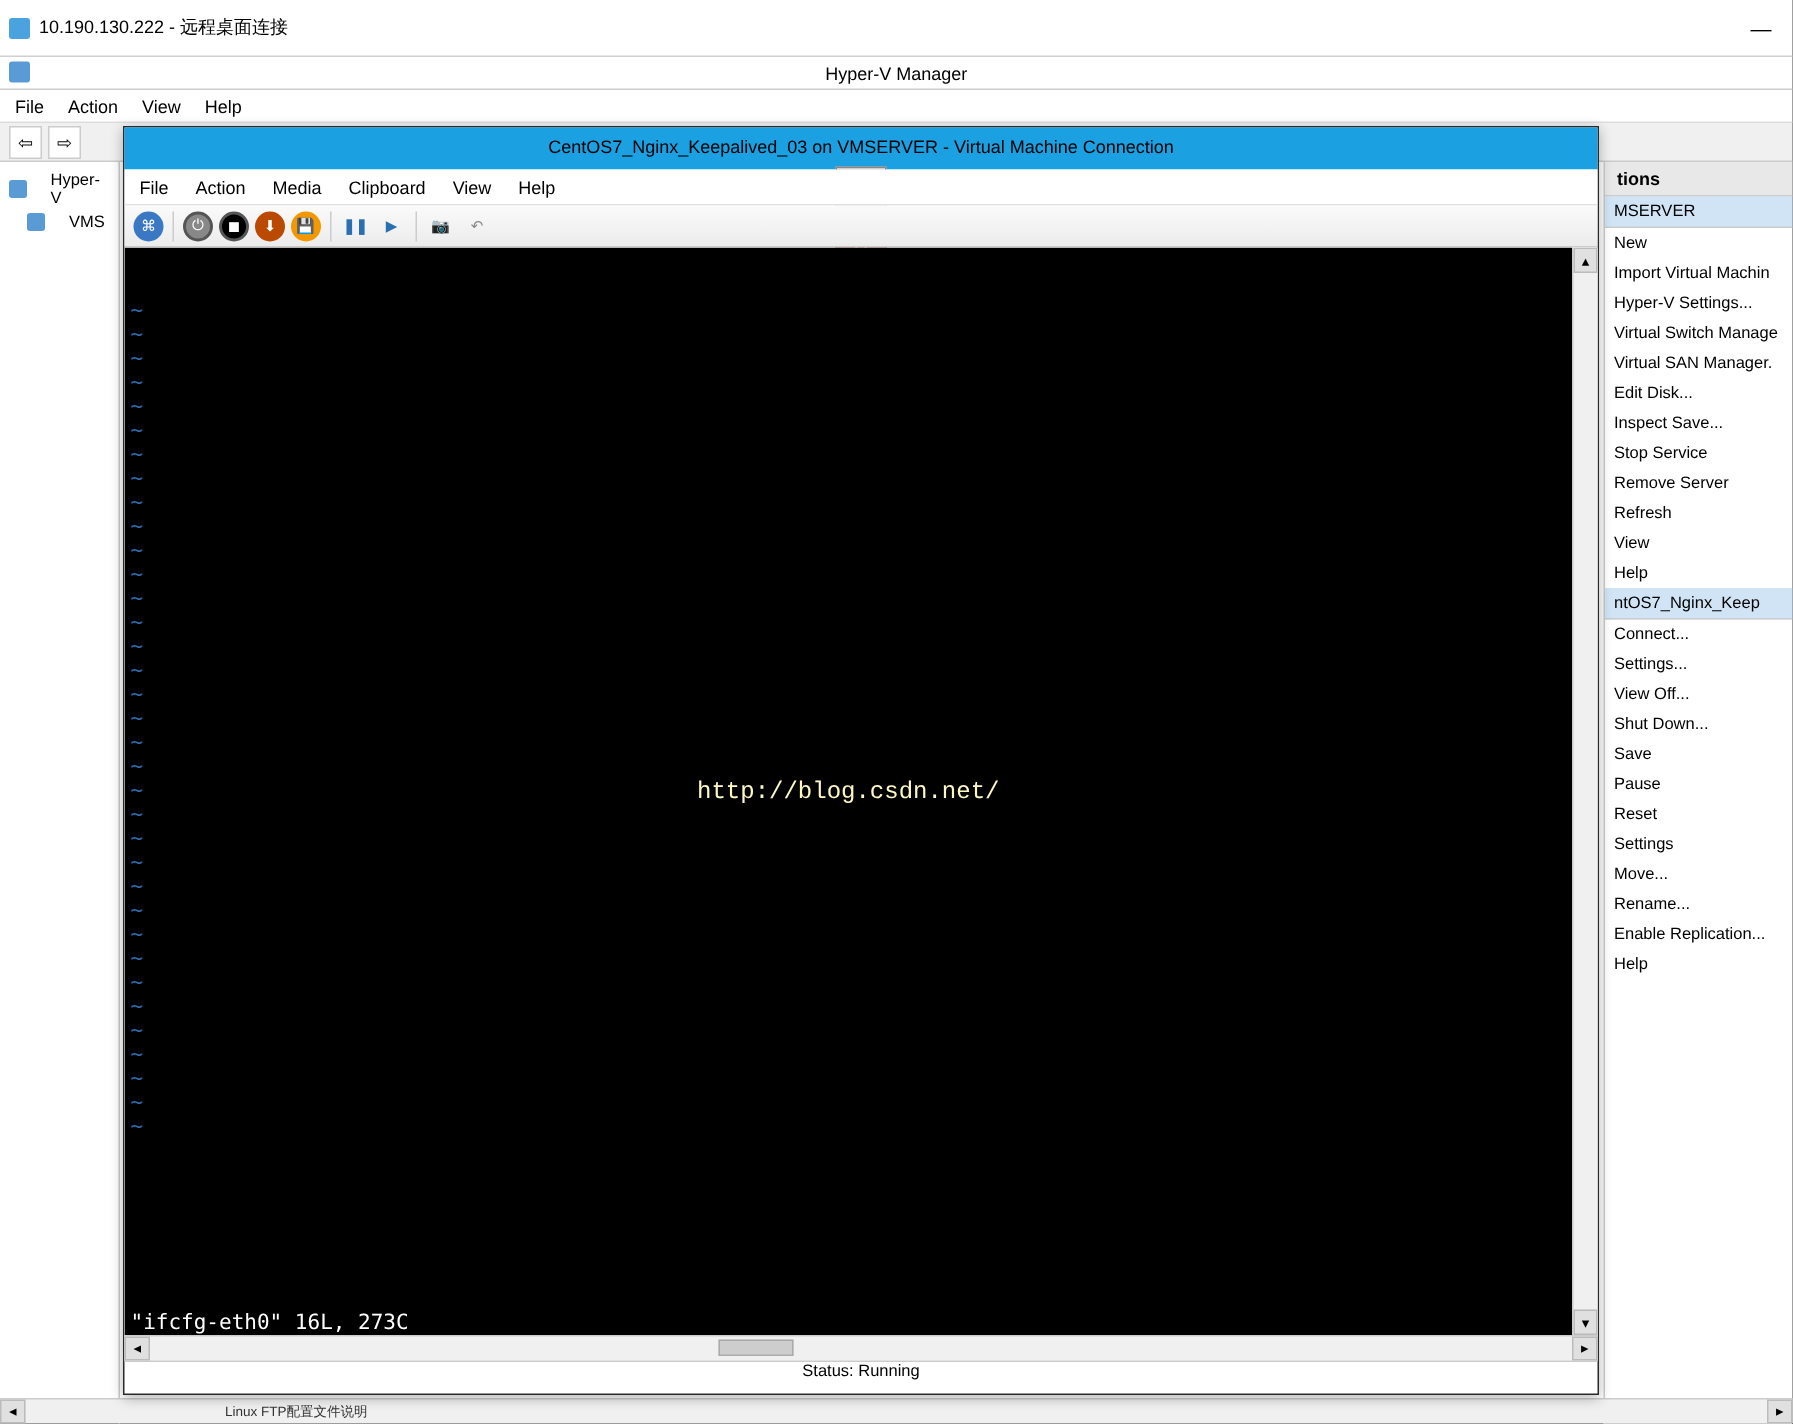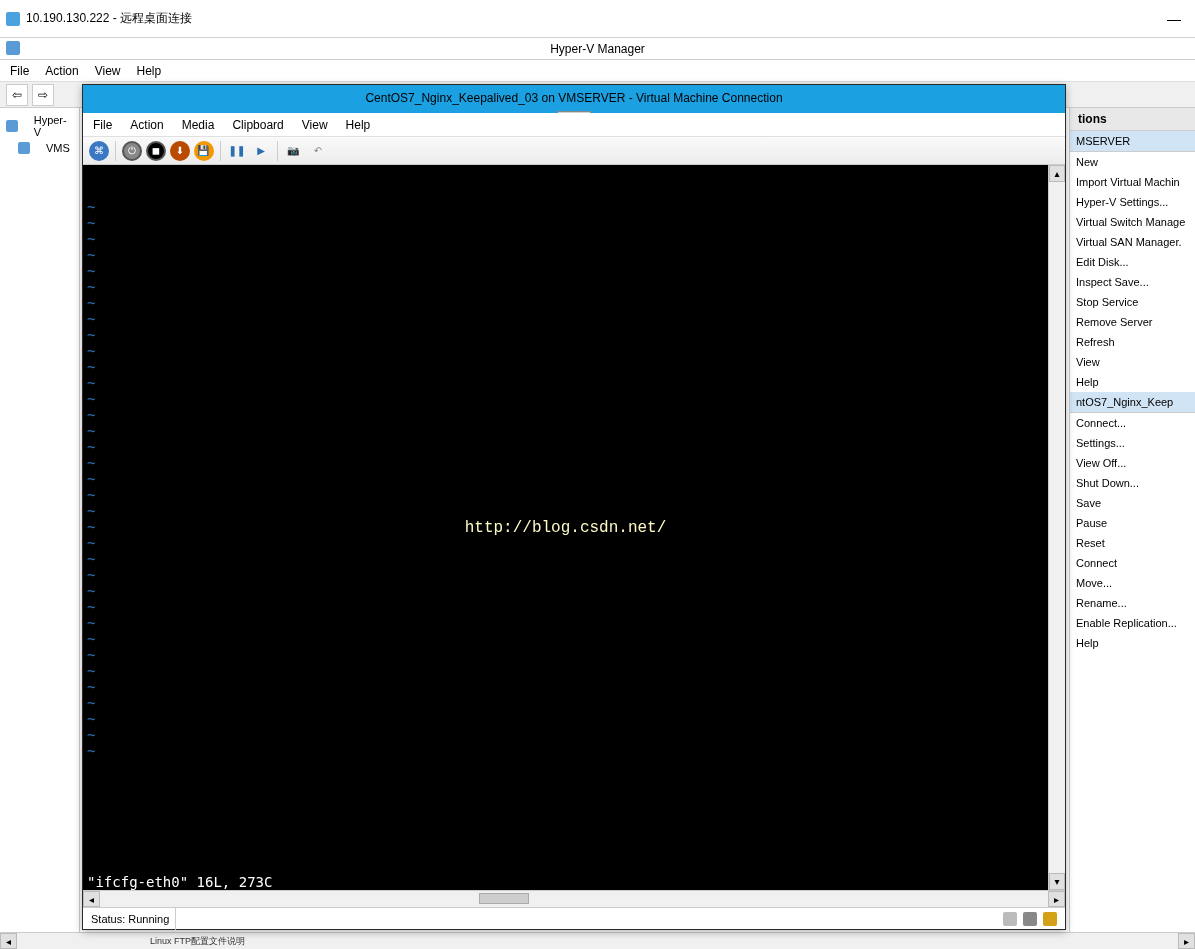--- a/index.html
+++ b/index.html
@@ -68,21 +68,21 @@
 
 .vmc-vscroll { width: 17px; background: #f0f0f0; border-left: 1px solid #ccc; display: flex; flex-direction: column; }
 .scroll-btn { height: 17px; background: #e0e0e0; border: 1px solid #bbb; display: flex; align-items: center; justify-content: center; font-size: 10px; cursor: pointer; }
 .scroll-track { flex: 1; }
 
 .vmc-hscroll { height: 17px; background: #f0f0f0; border-top: 1px solid #ccc; display: flex; }
 .hscroll-btn { width: 17px; background: #e0e0e0; border: 1px solid #bbb; display: flex; align-items: center; justify-content: center; font-size: 10px; cursor: pointer; }
 .hscroll-track { flex: 1; position: relative; }
 .hscroll-thumb { position: absolute; left: 40%; top: 2px; height: 11px; width: 50px; background: #cdcdcd; border: 1px solid #aaa; }
 
-.vmc-status { height: 22px; border-top: 1px solid #ccc; display: flex; align-items: center; padding: 0 8px; font-size: 11px; gap: 6px; }
+.vmc-status { height: 22px; border-top: 1px solid #ccc; display: flex; align-items: center; padding: 0 8px; font-size: 11px; gap: 6px; flex-direction: column; }
 .vmc-status .spacer { flex: 1; }
 .status-sep { width: 1px; height: 22px; background: #ccc; }
 .status-ico { width: 14px; height: 14px; display: inline-block; border-radius: 2px; }
 .ico-disk { background: #888; }
 .ico-lock { background: #d4a017; }
 .ico-drive { background: #bbb; }
 
 
 .outer-hscroll { position: absolute; left: 0; bottom: 0; width: 1195px; height: 17px; background: #f0f0f0; border-top: 1px solid #ccc; display: flex; }
 .partial-text { position: absolute; left: 150px; top: 935px; font-size: 9px; color: #333; }
@@ -143,21 +143,21 @@
       </div>
     <div class="actions-group-header">ntOS7_Nginx_Keep</div>
     <div id="actions-list-2">
         <div class="actions-item">Connect...</div>
         <div class="actions-item">Settings...</div>
         <div class="actions-item">View Off...</div>
         <div class="actions-item">Shut Down...</div>
         <div class="actions-item">Save</div>
         <div class="actions-item">Pause</div>
         <div class="actions-item">Reset</div>
-        <div class="actions-item">Connect</div>
+        <div class="actions-item">Settings</div>
         <div class="actions-item">Move...</div>
         <div class="actions-item">Rename...</div>
         <div class="actions-item">Enable Replication...</div>
         <div class="actions-item">Help</div>
       </div>
   </div>
 </div>
 
 <div class="vmc-window">
   <div class="vmc-titlebar">

